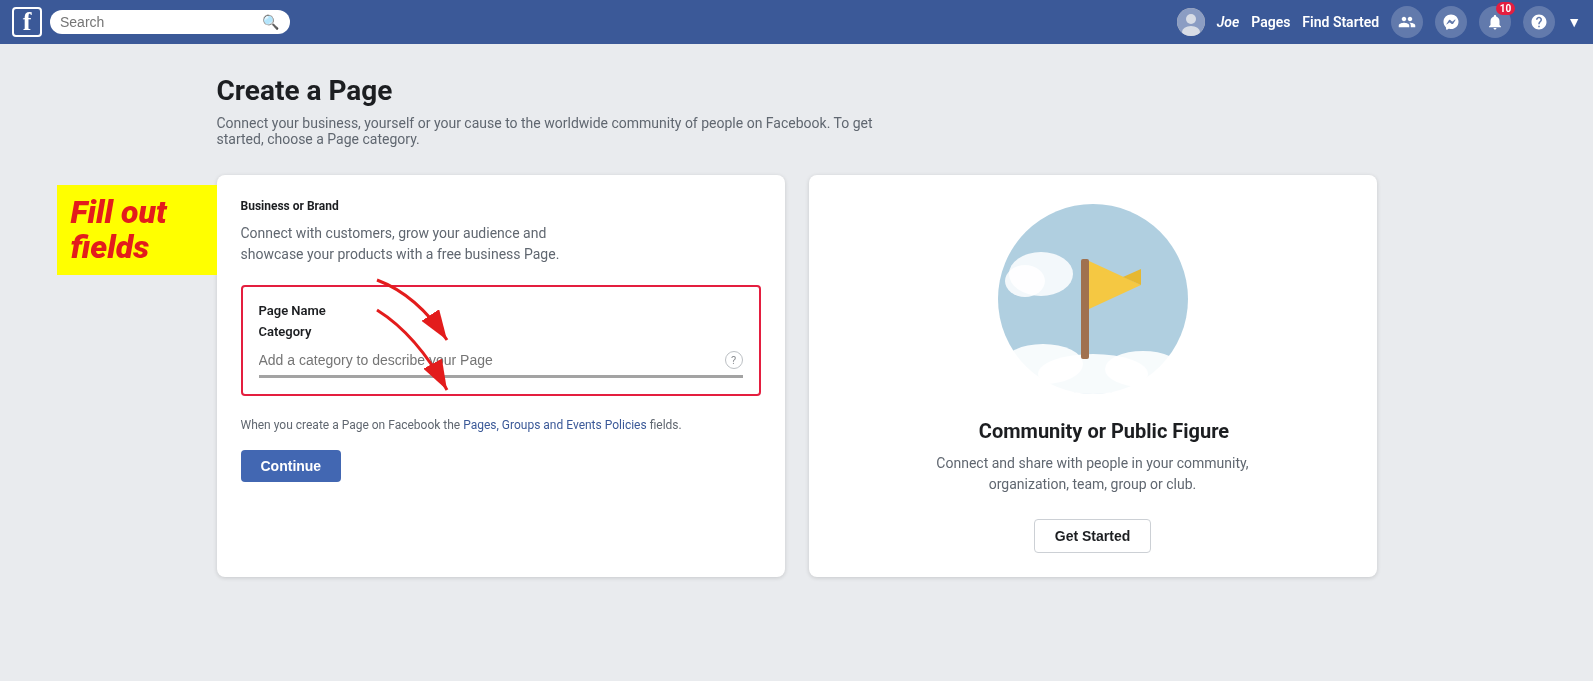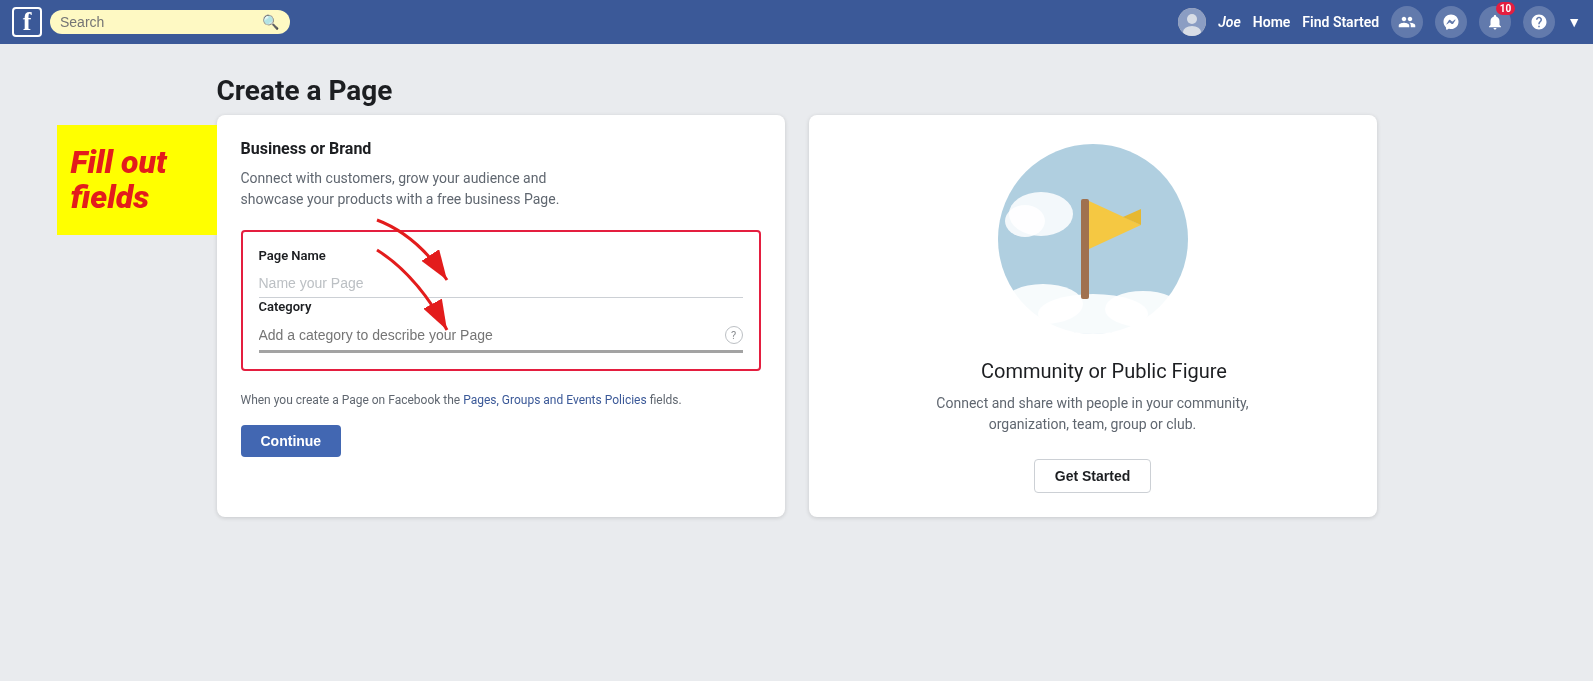--- a/index.html
+++ b/index.html
@@ -25,21 +25,21 @@
       width: 30px;
       height: 30px;
       display: flex;
       align-items: center;
       justify-content: center;
       flex-shrink: 0;
     }
     .navbar-search-wrap {
       display: flex;
       align-items: center;
-      background: #fef9c3;
+      background: #ffffff;
       border-radius: 20px;
       padding: 4px 10px;
       width: 240px;
       gap: 6px;
     }
     .navbar-search-input {
       border: none;
       outline: none;
       font-size: 14px;
       width: 100%;
@@ -136,21 +136,21 @@
       gap: 24px;
       position: relative;
     }
 
     
     .annotation-box {
       position: absolute;
       top: 10px;
       left: -160px;
       background: #ffff00;
-      padding: 20px 14px;
+      padding: 10px 14px;
       z-index: 10;
       width: 160px;
     }
     .annotation-text {
       font-size: 32px;
       font-weight: 900;
       color: #e31c1c;
       line-height: 1.1;
       font-style: italic;
     }
@@ -169,21 +169,21 @@
 
     
     .card {
       background: white;
       border-radius: 8px;
       box-shadow: 0 1px 4px rgba(0,0,0,0.15);
       padding: 24px;
       flex: 1;
     }
     .card-title {
-      font-size: 16px;
+      font-size: 12px;
       font-weight: bold;
       color: #1c1e21;
       margin-bottom: 10px;
     }
     .card-desc {
       font-size: 14px;
       color: #606770;
       margin-bottom: 20px;
       max-width: 360px;
       line-height: 1.5;
@@ -271,21 +271,21 @@
       flex-direction: column;
       align-items: center;
     }
     .community-illustration {
       width: 200px;
       height: 200px;
       margin-bottom: 20px;
     }
     .card-right-title {
       font-size: 20px;
-      font-weight: normal;
+      font-weight: bold;
       color: #1c1e21;
       margin-bottom: 10px;
       text-align: center;
       margin-left: 23px;
     }
     .card-right-desc {
       font-size: 14px;
       color: #606770;
       text-align: center;
       line-height: 1.5;
@@ -315,21 +315,21 @@
   <div class="navbar-spacer"></div>
   <div class="navbar-right">
     <div class="navbar-avatar">
       <svg width="28" height="28" viewBox="0 0 28 28" fill="none">
         <circle cx="14" cy="14" r="14" fill="#8b9dc3"></circle>
         <circle cx="14" cy="11" r="5" fill="#d8dde6"></circle>
         <ellipse cx="14" cy="24" rx="9" ry="6" fill="#d8dde6"></ellipse>
       </svg>
     </div>
     <span class="navbar-username">Joe</span>
-    <a class="navbar-link">Home</a>
+    <a class="navbar-link">Pages</a>
     <a class="navbar-link">Find Started</a>
     <div class="navbar-icon-btn">
       <svg width="18" height="18" viewBox="0 0 24 24" fill="white">
           <path d="M16 11c1.66 0 2.99-1.34 2.99-3S17.66 5 16 5c-1.66 0-3 1.34-3 3s1.34 3 3 3zm-8 0c1.66 0 2.99-1.34 2.99-3S9.66 5 8 5C6.34 5 5 6.34 5 8s1.34 3 3 3zm0 2c-2.33 0-7 1.17-7 3.5V19h14v-2.5c0-2.33-4.67-3.5-7-3.5zm8 0c-.29 0-.62.02-.97.05 1.16.84 1.97 1.97 1.97 3.45V19h6v-2.5c0-2.33-4.67-3.5-7-3.5z"></path>
         </svg>
     </div>
     <div class="navbar-icon-btn">
       <svg width="18" height="18" viewBox="0 0 24 24" fill="white">
           <path d="M12 2C6.36 2 2 6.13 2 11.7c0 2.91 1.19 5.44 3.14 7.17.16.14.26.39.27.63l.05 1.97c.04.63.67.99 1.23.72l2.2-1.03c.19-.09.4-.11.6-.06.79.22 1.63.34 2.51.34 5.64 0 10-4.13 10-9.7C22 6.13 17.64 2 12 2zm6 7.46l-2.93 4.67c-.47.73-1.47.92-2.17.4l-2.33-1.75c-.23-.17-.53-.17-.76 0l-3.14 2.38c-.42.32-.97-.18-.69-.64l2.93-4.67c.47-.73 1.47-.92 2.17-.4l2.33 1.75c.23.17.53.17.76 0l3.14-2.38c.42-.32.97.18.69.64z"></path>
         </svg>
@@ -344,20 +344,21 @@
       <svg width="18" height="18" viewBox="0 0 24 24" fill="white">
           <path d="M12 2C6.48 2 2 6.48 2 12s4.48 10 10 10 10-4.48 10-10S17.52 2 12 2zm1 17h-2v-2h2v2zm2.07-7.75l-.9.92C13.45 12.9 13 13.5 13 15h-2v-.5c0-1.1.45-2.1 1.17-2.83l1.24-1.26c.37-.36.59-.86.59-1.41 0-1.1-.9-2-2-2s-2 .9-2 2H8c0-2.21 1.79-4 4-4s4 1.79 4 4c0 .88-.36 1.68-.93 2.25z"></path>
         </svg>
     </div>
     <div class="navbar-dropdown-btn">▼</div>
   </div>
 </nav>
 
 <div class="page-content">
   <h1 class="page-title">Create a Page</h1>
+  <p class="page-subtitle">Connect your business, yourself or your cause to the worldwide community of people on Facebook. To get started, choose a Page category.</p>
 
   <div class="cards-row">
 
     <div class="annotation-box">
       <span class="annotation-text">Fill out fields</span>
     </div>
 
     <svg class="arrows-svg" xmlns="http://www.w3.org/2000/svg">
 
       <path d="M160 105 Q200 120 230 165" stroke="#e31c1c" stroke-width="3" fill="none" marker-end="url(#arrowhead)"></path>
@@ -373,21 +374,20 @@
       </defs>
     </svg>
 
     <div class="card">
       <h2 class="card-title">Business or Brand</h2>
       <p class="card-desc">Connect with customers, grow your audience and showcase your products with a free business Page.</p>
 
       <div class="form-section">
         <div class="field-group">
           <label class="field-label">Page Name</label>
-          <input class="field-input" type="text" placeholder="Name your Page" style="">
         </div>
         <div class="field-group">
           <label class="field-label">Category</label>
           <div class="category-wrap">
             <input class="category-input" type="text" placeholder="Add a category to describe your Page" style="">
             <div class="help-icon">?</div>
           </div>
         </div>
       </div>
 

